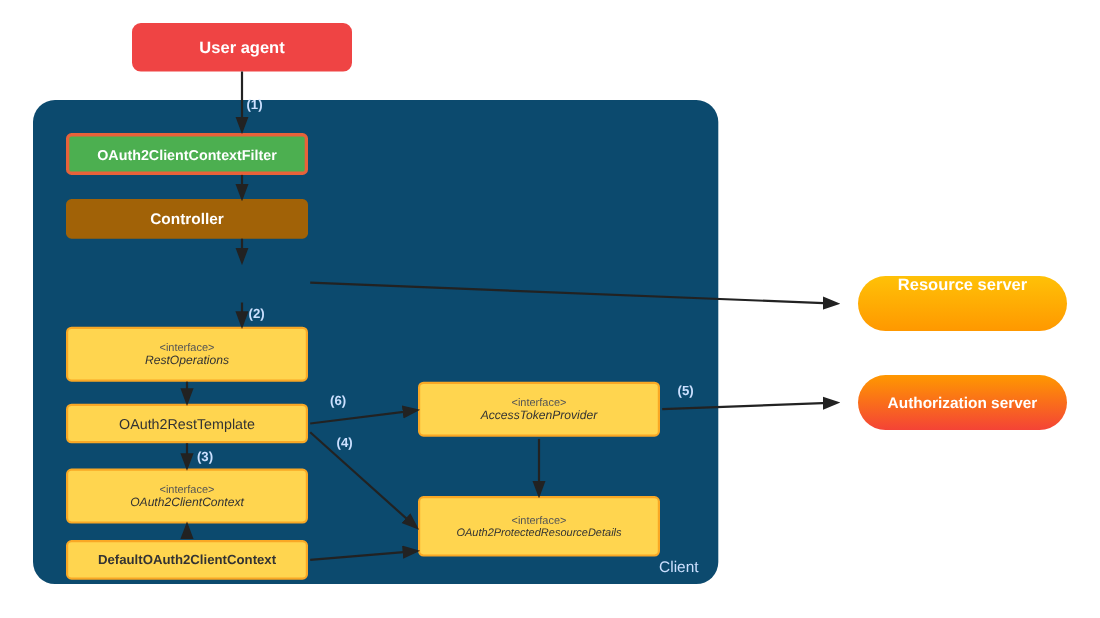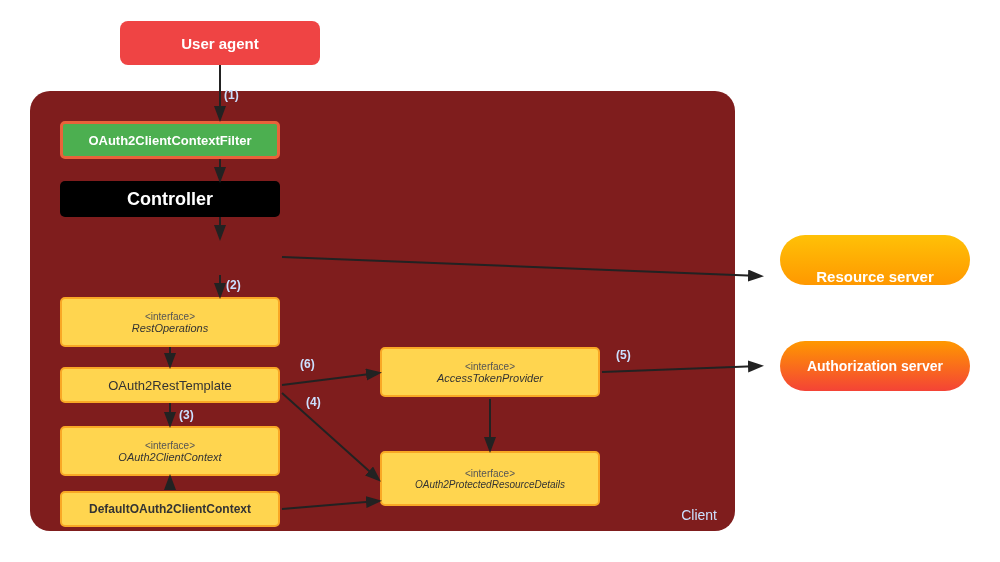--- a/index.html
+++ b/index.html
@@ -35,43 +35,43 @@
       justify-content: center;
       color: white;
       font-size: 15px;
       font-weight: bold;
     }
     
     .client-box {
       position: absolute;
       top: 80px;
       left: 20px;
-      width: 705px;
+      width: 623px;
       height: 440px;
-      background: #7f1d1d;
+      background: #0c4a6e;
       border-radius: 20px;
       text-align: right;
     }
     .client-label {
       position: absolute;
       bottom: 8px;
       right: 18px;
       color: #cce0ff;
       font-size: 14px;
     }
     
     .green-box {
       position: absolute;
-      background: #000000;
+      background: #a16207;
       border-radius: 5px;
       display: flex;
       align-items: center;
       justify-content: center;
       color: white;
-      font-size: 18px;
+      font-size: 14px;
       font-weight: bold;
     }
     .oauth2-filter {
       top: 110px;
       left: 50px;
       width: 220px;
       height: 38px;
       background: #4caf50;
       border: 3px solid #e8623a;
       border-radius: 5px;
@@ -144,28 +144,28 @@
     }
     .oauth2-protected-resource {
       top: 440px;
       left: 370px;
       width: 220px;
       height: 55px;
     }
     
     .resource-server {
       position: absolute;
-      top: 224px;
+      top: 240px;
       right: 20px;
       width: 190px;
       height: 50px;
       background: linear-gradient(to bottom, #ffc107, #ff9800);
       border-radius: 30px;
       display: flex;
-      align-items: flex-end;
+      align-items: flex-start;
       justify-content: center;
       color: white;
       font-size: 15px;
       font-weight: bold;
     }
     .auth-server {
       position: absolute;
       top: 330px;
       right: 20px;
       width: 190px;

